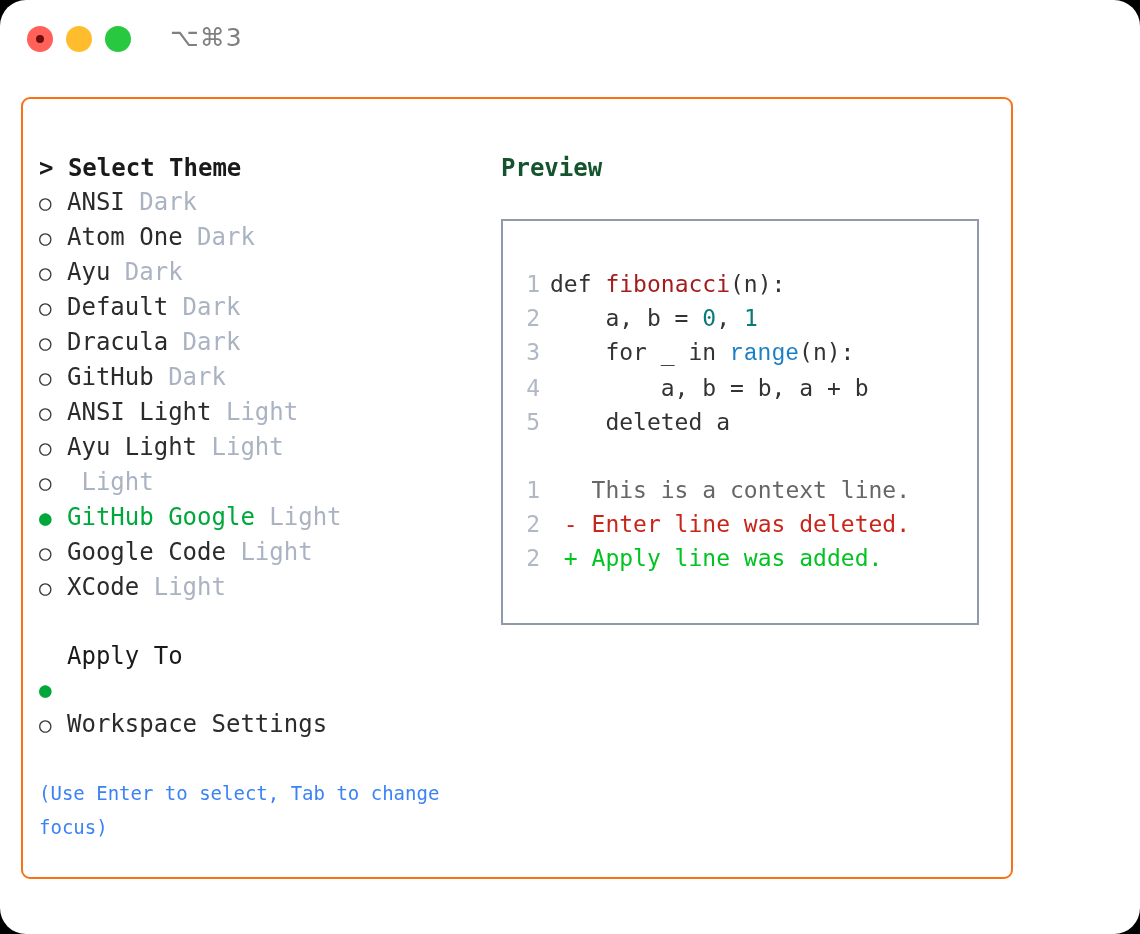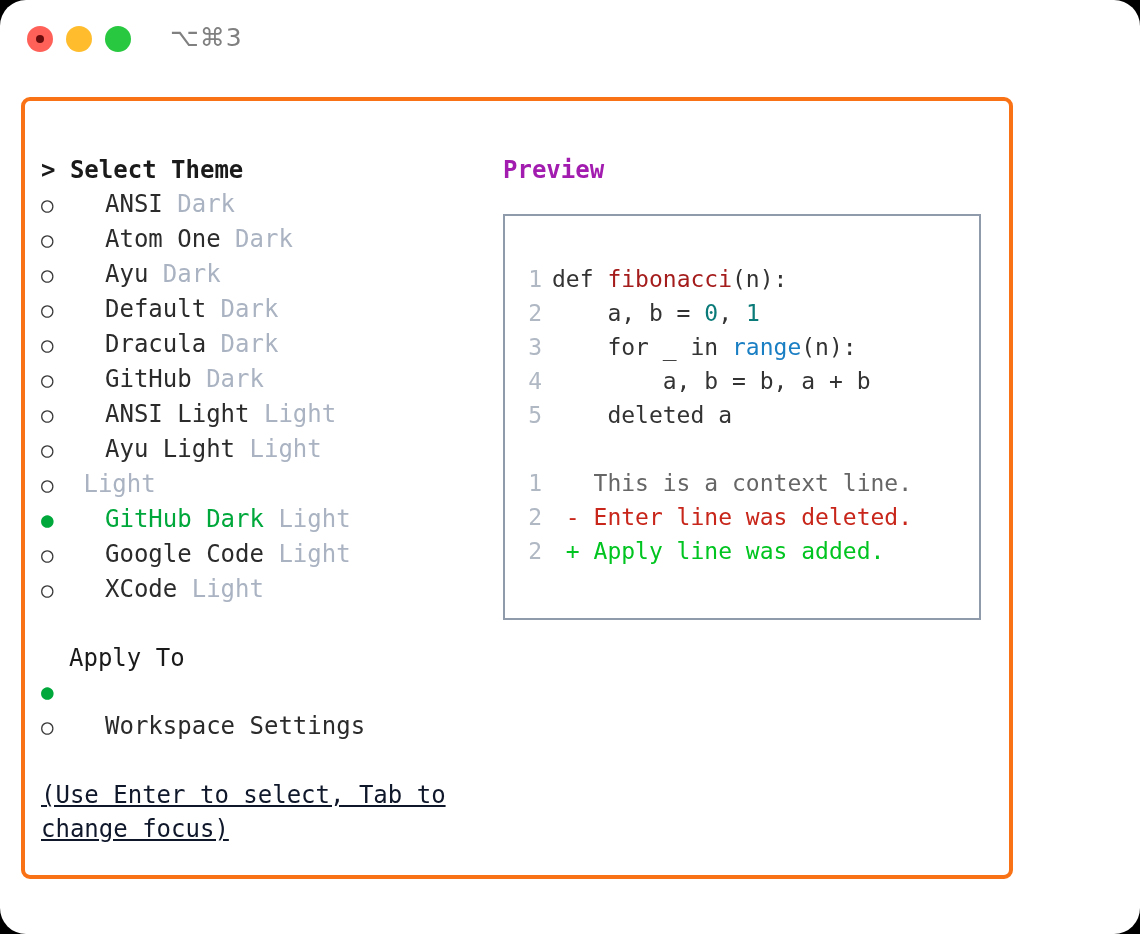--- a/index.html
+++ b/index.html
@@ -72,21 +72,21 @@
     white-space: pre;
   }
 
   
   .panel {
     position: absolute;
     left: 21px;
     top: 97px;
     width: 992px;
     height: 782px;
-    border: 4px solid #f97316;
+    border: 2px solid #f97316;
     border-radius: 9px;
     box-sizing: border-box;
     background: #ffffff;
   }
 
   .cols {
     position: absolute;
     left: 0; top: 0;
     width: 100%;
     height: 100%;
@@ -133,43 +133,42 @@
     white-space: pre;
     font-family: "DejaVu Sans Mono", "Liberation Mono", monospace;
   }
   .marker {
     width: 28px;
     flex: 0 0 28px;
     color: #3a3a3a;
     font-size: 21px;
   }
   .opt.selected .marker { color: #00a83c; }
-  .opt-label { color: #2b2b2b; margin-left: 36px; }
+  .opt-label { color: #2b2b2b; }
   .opt.selected .opt-label { color: #00a83c; }
   .opt-tag { color: #aab3c2; }
   .spacer-34 { height: 34px; }
 
   .hint {
-    font-size: 24px;
-    line-height: 34px;
-    color: #0f172a;
+    font-size: 19px;
+    line-height: 34px;
+    color: #3b82f6;
     width: 410px;
     white-space: normal;
     font-family: "DejaVu Sans Mono", "Liberation Mono", monospace;
-    text-decoration: underline;
   }
 
   
   .preview-title {
     font-size: 24px;
     line-height: 34px;
     font-weight: bold;
-    color: #a21caf;
-    white-space: pre;
-    margin-bottom: 27px;
+    color: #14532d;
+    white-space: pre;
+    margin-bottom: 34px;
   }
 
   .preview-box {
     width: 478px;
     height: 406px;
     border: 2px solid #8f9aab;
     box-sizing: border-box;
     background: #ffffff;
     position: relative;
     padding-left: 29px;
@@ -190,21 +189,21 @@
   .ln {
     color: #b0b8c4;
     display: inline-block;
     width: 22px;
     text-align: right;
     margin-right: 10px;
   }
   .tok-plain  { color: #333333; }
   .tok-fn     { color: #a51c1c; }
   .tok-num    { color: #0a7b78; }
-  .tok-builtin{ color: #1b7fc4; }
+  .tok-builtin{ color: #1b7fc4; font-family: Liberation Mono, monospace; }
 
   .diff-gap { height: 34px; }
   .tok-ctx { color: #666666; text-align: center; }
   .tok-del { color: #c8261a; }
   .tok-add { color: #00c420; }
 </style>
 </head>
 <body>
 
 <div class="window">
@@ -228,21 +227,21 @@
         <div>
           <div class="opt"><span class="marker">○</span><span class="opt-label">ANSI</span><span class="opt-tag"> Dark</span></div>
           <div class="opt"><span class="marker">○</span><span class="opt-label">Atom One</span><span class="opt-tag"> Dark</span></div>
           <div class="opt"><span class="marker">○</span><span class="opt-label">Ayu</span><span class="opt-tag"> Dark</span></div>
           <div class="opt"><span class="marker">○</span><span class="opt-label">Default</span><span class="opt-tag"> Dark</span></div>
           <div class="opt"><span class="marker">○</span><span class="opt-label">Dracula</span><span class="opt-tag"> Dark</span></div>
           <div class="opt"><span class="marker">○</span><span class="opt-label">GitHub</span><span class="opt-tag"> Dark</span></div>
           <div class="opt"><span class="marker">○</span><span class="opt-label">ANSI Light</span><span class="opt-tag"> Light</span></div>
           <div class="opt"><span class="marker">○</span><span class="opt-label">Ayu Light</span><span class="opt-tag"> Light</span></div>
           <div class="opt"><span class="marker">○</span><span class="opt-tag"> Light</span></div>
-          <div class="opt selected"><span class="marker">●</span><span class="opt-label">GitHub Dark</span><span class="opt-tag"> Light</span></div>
+          <div class="opt selected"><span class="marker">●</span><span class="opt-label">GitHub Google</span><span class="opt-tag"> Light</span></div>
           <div class="opt"><span class="marker">○</span><span class="opt-label">Google Code</span><span class="opt-tag"> Light</span></div>
           <div class="opt"><span class="marker">○</span><span class="opt-label">XCode</span><span class="opt-tag"> Light</span></div>
         </div>
 
         <div class="spacer-34"></div>
 
         <div class="subsection-title">Apply To</div>
 
         <div>
           <div class="opt selected"><span class="marker">●</span></div>

